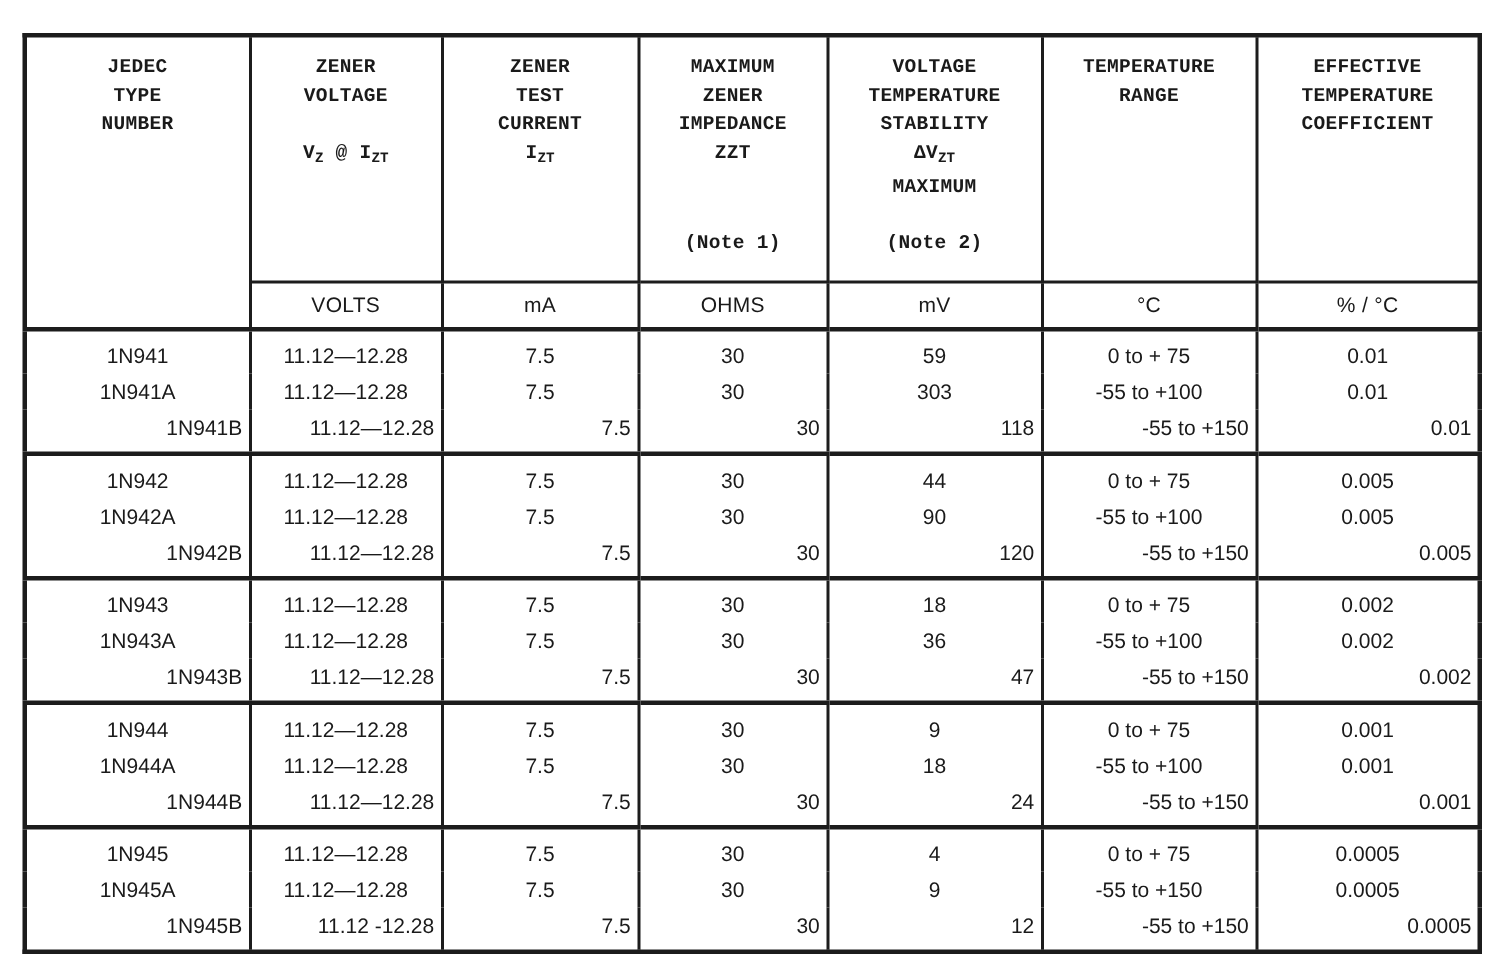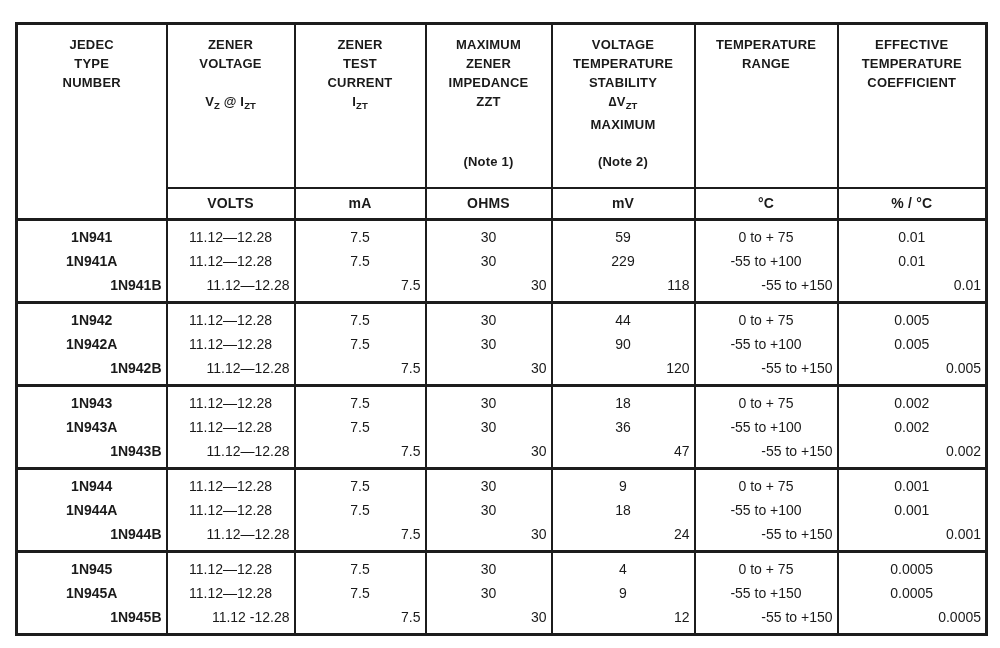--- a/index.html
+++ b/index.html
@@ -26,40 +26,40 @@
   }
   
   .spec-table thead th{
     vertical-align:top;
     font-size:13px;
     font-weight:bold;
     line-height:19px;
     padding-top:10px;
     letter-spacing:.2px;
   }
-  .spec-table thead tr.main-header th{border-bottom:2px solid #1c1c1c;}
+  .spec-table thead tr.main-header th{border-bottom:2px solid #1c1c1c;font-family:Liberation Mono, monospace;}
   .spec-table thead th.col-jedec{border-bottom:none;}
   .hwrap{display:flex;flex-direction:column;height:152px;align-items:center;}
   .hnote{margin-top:auto;padding-bottom:16px;}
   sub{font-size:9.5px;vertical-align:-3px;letter-spacing:0;}
   
   .spec-table th.unit{
-    font-size:14px;font-weight:bold;
+    font-size:14px;font-weight:normal;
     line-height:18px;
     padding:5px 4px 6px 4px;
     border-bottom:3px solid #1c1c1c;
     vertical-align:middle;
   }
   
   .spec-table td{
     font-size:14px;
     line-height:24px;
     font-weight:normal;
   }
-  .spec-table td.type{font-weight:bold;margin-left:31px;}
+  .spec-table td.type{font-weight:normal;margin-left:31px;}
   .spec-table tbody tr.first td{border-top:3px solid #1c1c1c;padding-top:4px;}
   .spec-table tbody tr.last td{padding-bottom:4px;text-align:right;}
 </style>
 </head>
 <body>
 
 <div class="page">
   <table class="spec-table">
     <colgroup>
       <col style="width:150px">
@@ -127,21 +127,21 @@
           <td>30</td>
           <td>59</td>
           <td>0 to + 75</td>
           <td>0.01</td>
         </tr>
         <tr class="">
           <td class="type">1N941A</td>
           <td>11.12—12.28</td>
           <td>7.5</td>
           <td>30</td>
-          <td>229</td>
+          <td>303</td>
           <td>-55 to +100</td>
           <td>0.01</td>
         </tr>
         <tr class="last">
           <td class="type">1N941B</td>
           <td>11.12—12.28</td>
           <td>7.5</td>
           <td>30</td>
           <td>118</td>
           <td>-55 to +150</td>

